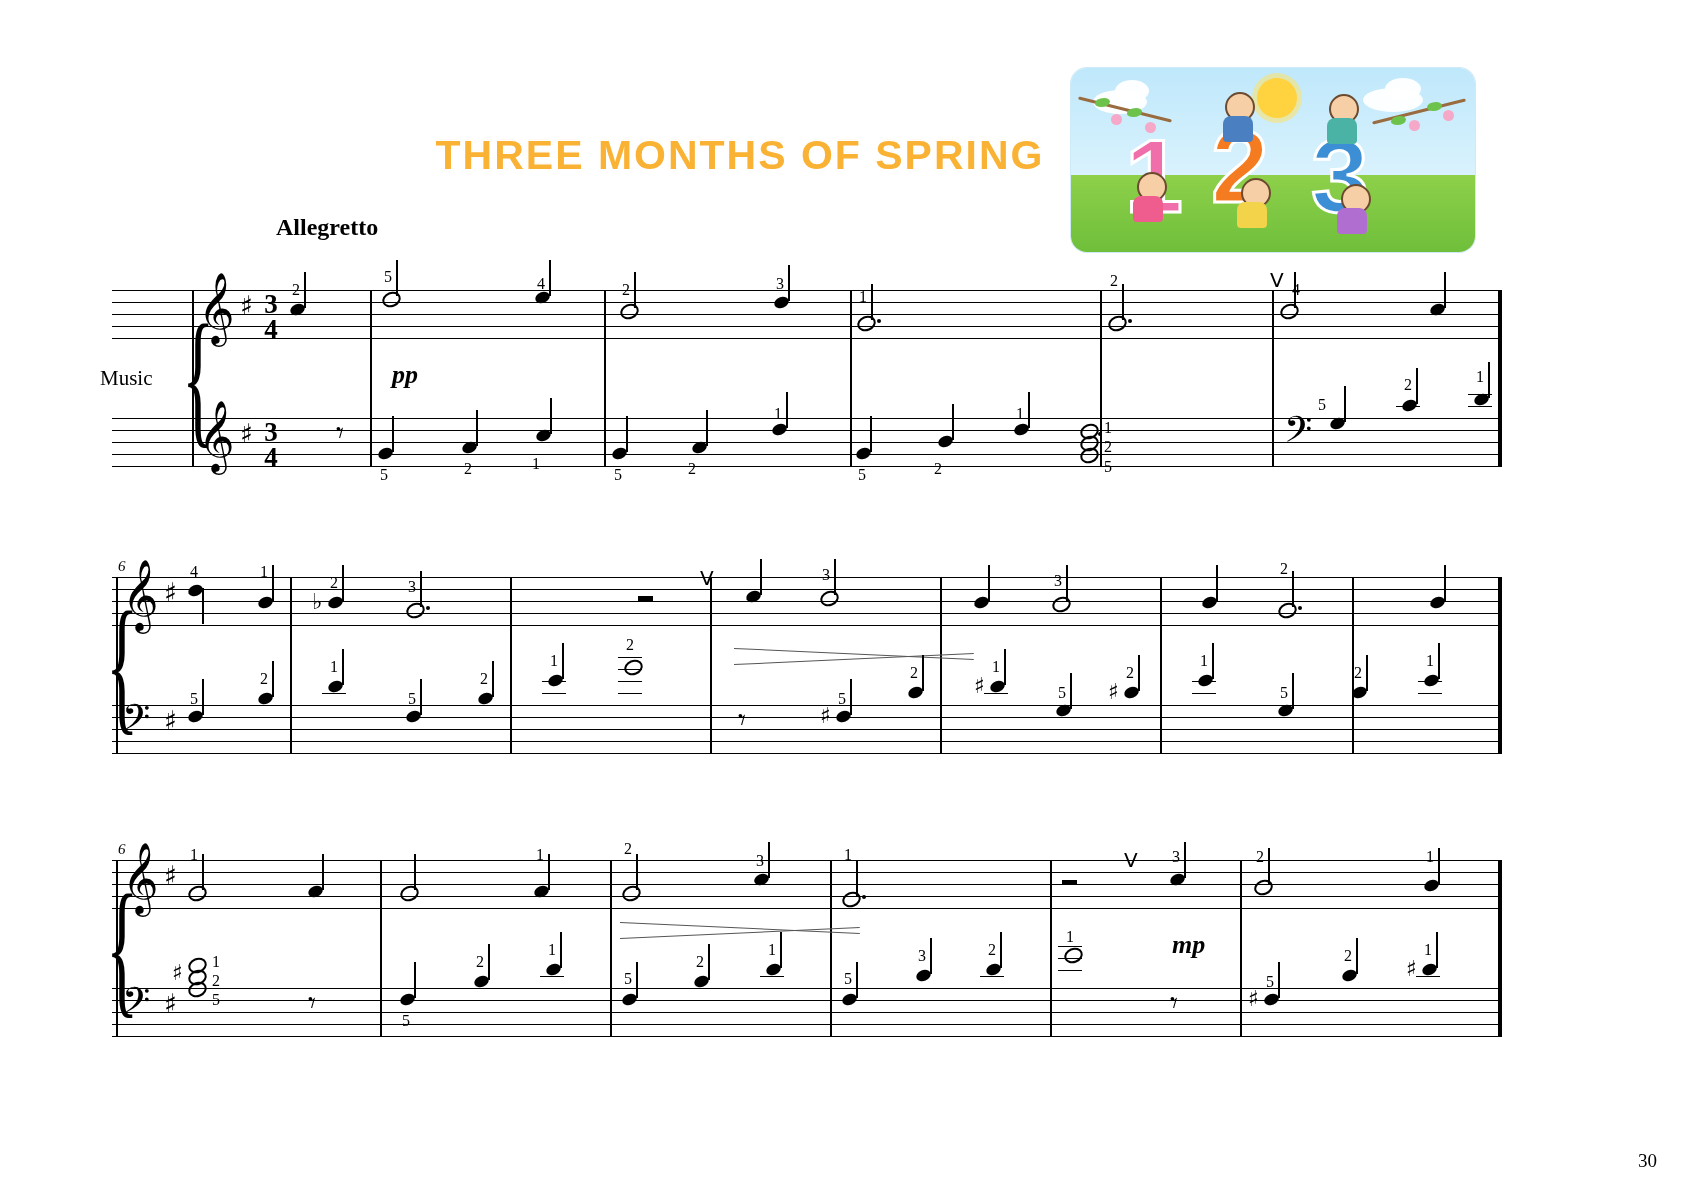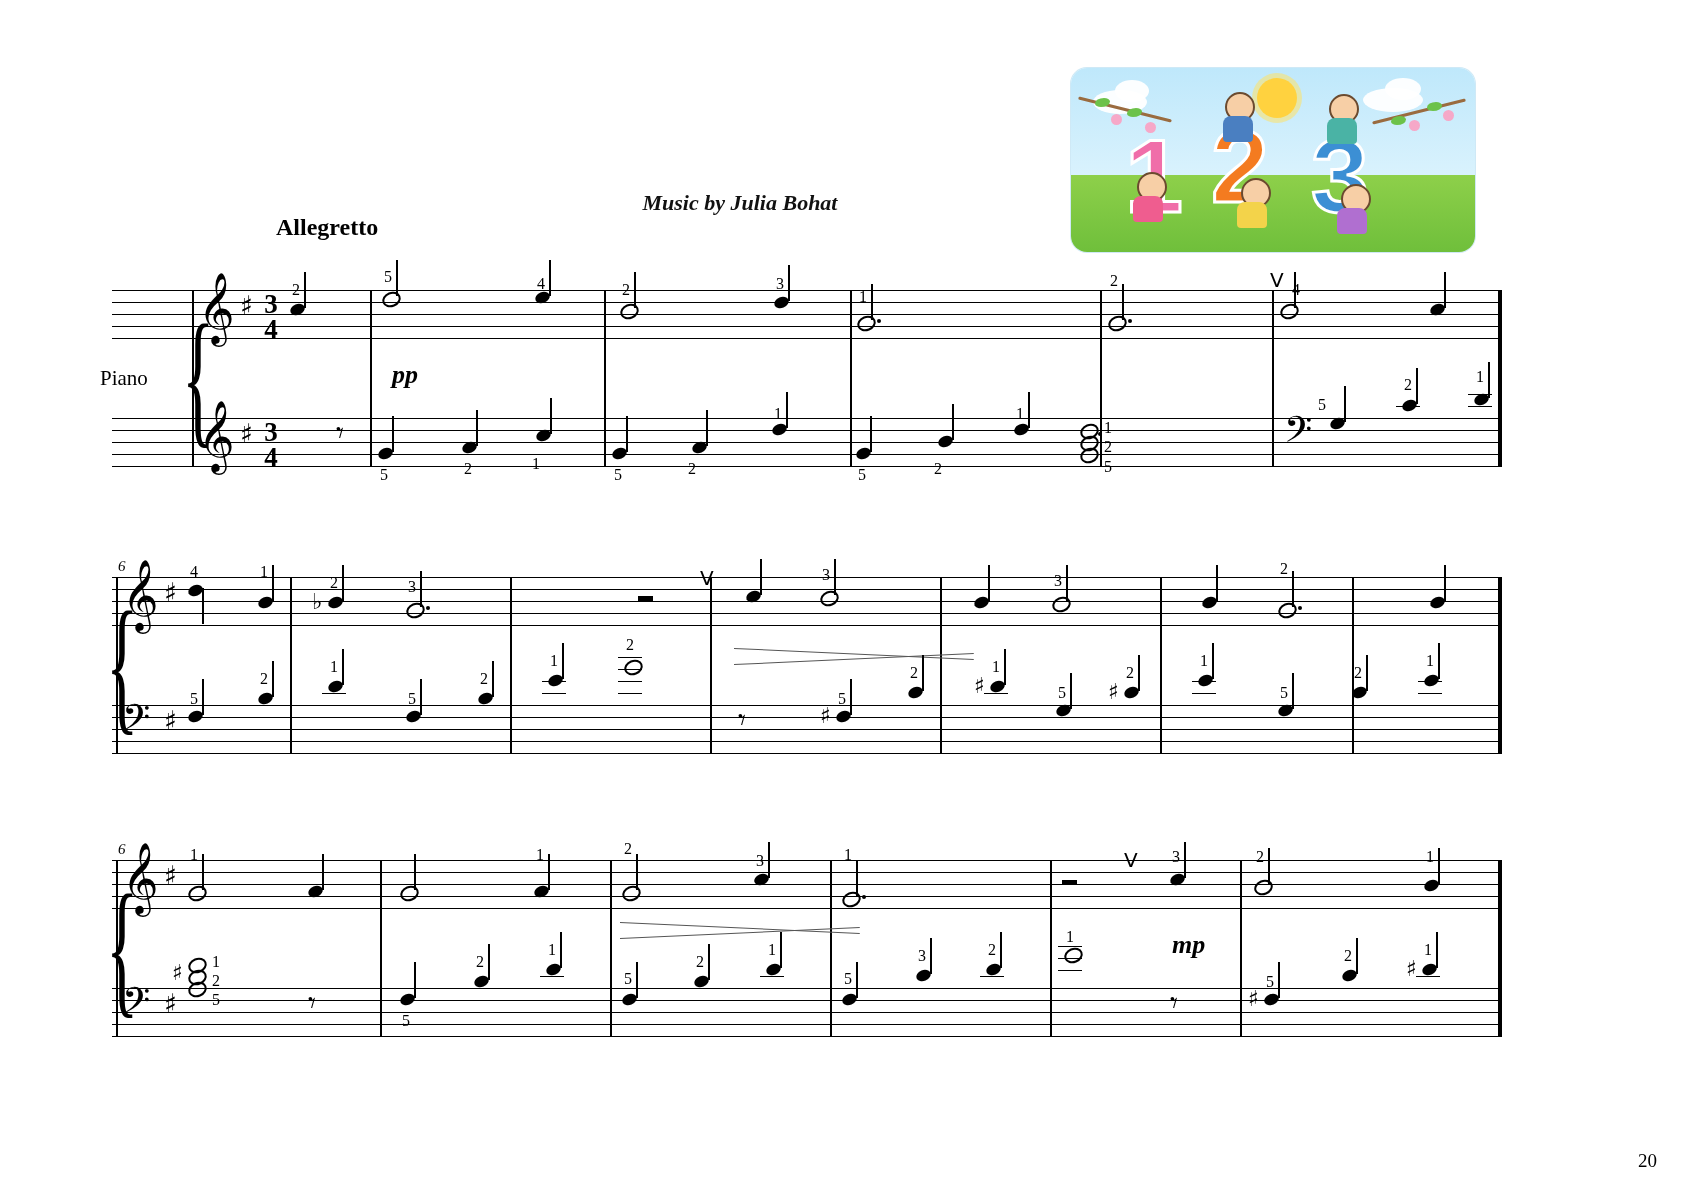--- a/index.html
+++ b/index.html
@@ -295,24 +295,24 @@
     height: 1.2px;
     background: #555;
     transform-origin: left center;
   }
 </style>
 </head>
 <body>
 
 <div class="sheet">
 
-  <div class="composer">Music by Julia Bohat</div>
+  <div class="title">THREE  MONTHS  OF SPRING</div>
   <div class="tempo">Allegretto</div>
-  <div class="instrument-label">Piano</div>
-  <div class="page-number">20</div>
+  <div class="instrument-label">Music</div>
+  <div class="page-number">30</div>
 
   <div class="clipart">
     <div class="cloud" style="left:22px;top:22px;width:54px;height:24px;"></div>
     <div class="cloud" style="left:44px;top:12px;width:34px;height:22px;"></div>
     <div class="cloud" style="left:292px;top:20px;width:60px;height:24px;"></div>
     <div class="cloud" style="left:314px;top:10px;width:36px;height:22px;"></div>
     <div class="sun"></div>
 
     <div class="branch" style="left:6px;top:40px;transform:rotate(14deg);"></div>
     <div class="leaf" style="left:24px;top:30px;"></div>

